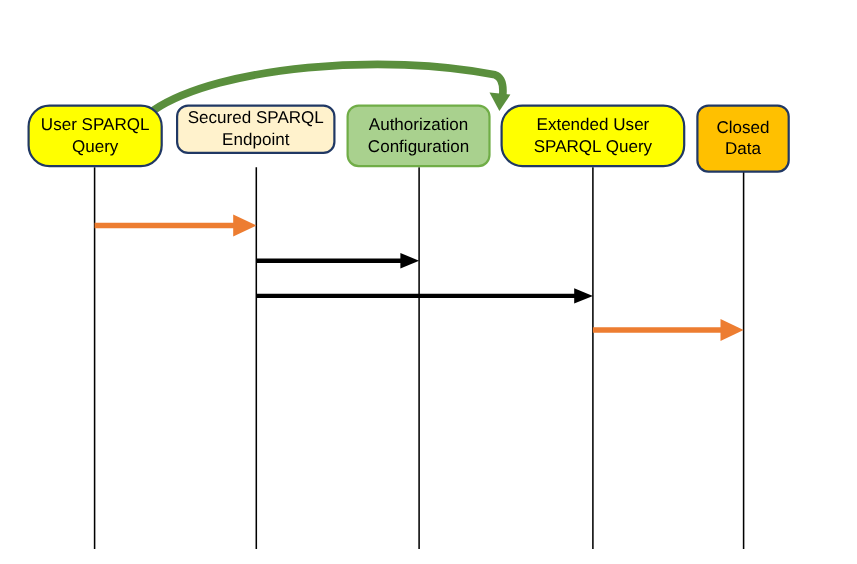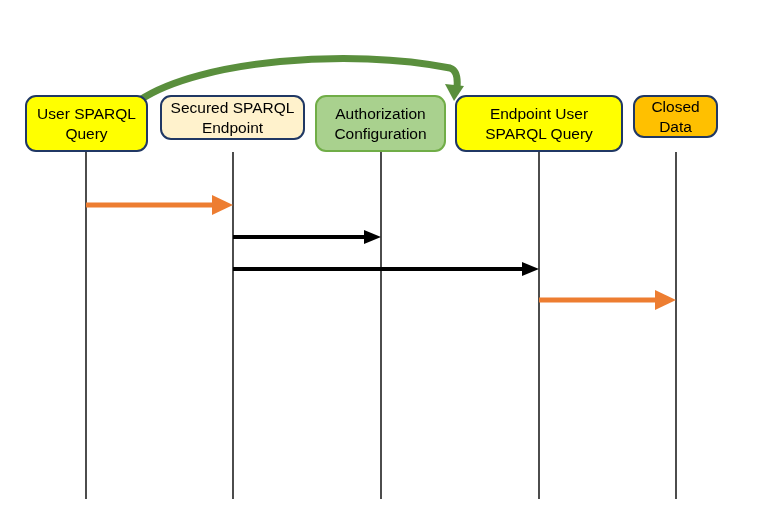--- a/index.html
+++ b/index.html
@@ -19,21 +19,21 @@
     border: 2px solid #203864;
     display: flex;
     align-items: center;
     justify-content: center;
     text-align: center;
     font-size: 15.5px;
     line-height: 1.25;
     color: #000000;
     padding: 2px 4px;
   }
-  .fill-yellow { background: #ffff00; }
+  .fill-yellow { background: #ffff00; border-radius: 20px; }
   .fill-cream  { background: #fff2cc; }
   .fill-green  { background: #a9d18e; border-color: #70ad47; }
   .fill-orange { background: #ffc000; }
 </style>
 </head>
 <body>
 
 <div id="canvas">
 
   <svg id="wires" width="779" height="513" viewBox="0 0 779 513">
@@ -78,20 +78,20 @@
 
   <div class="node fill-cream" style="left:160px; top:95px; width:145px; height:45px;">
     <span>Secured SPARQL Endpoint</span>
   </div>
 
   <div class="node fill-green" style="left:315px; top:95px; width:131px; height:57px;">
     <span>Authorization Configuration</span>
   </div>
 
   <div class="node fill-yellow" style="left:455px; top:95px; width:168px; height:57px;">
-    <span>Endpoint User SPARQL Query</span>
+    <span>Extended User SPARQL Query</span>
   </div>
 
-  <div class="node fill-orange" style="left:633px; top:95px; width:85px; height:43px;">
+  <div class="node fill-orange" style="left:633px; top:95px; width:85px; height:62px;">
     <span>Closed Data</span>
   </div>
 
 </div>
 
 </body></html>

